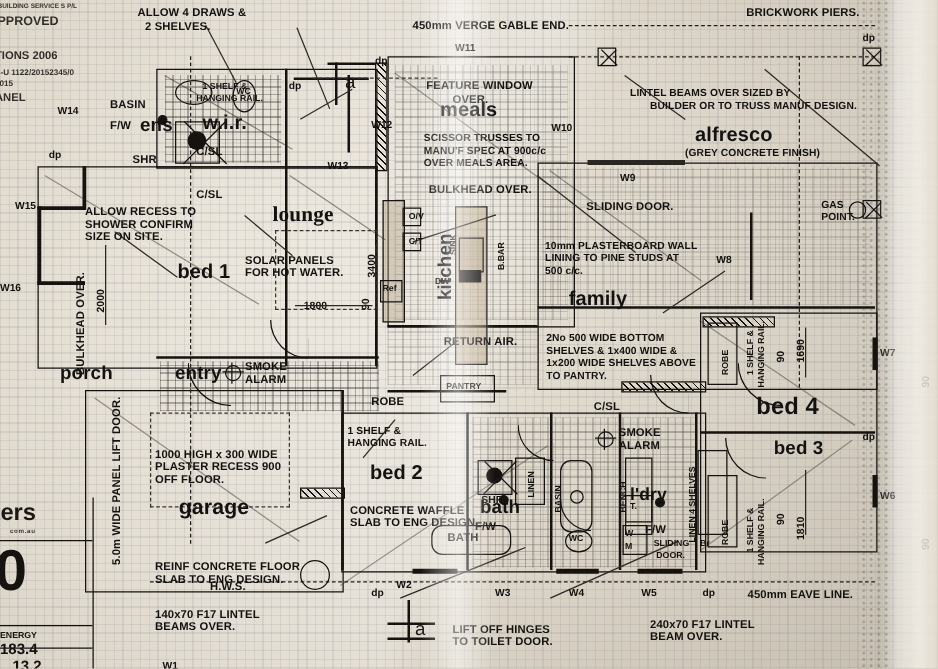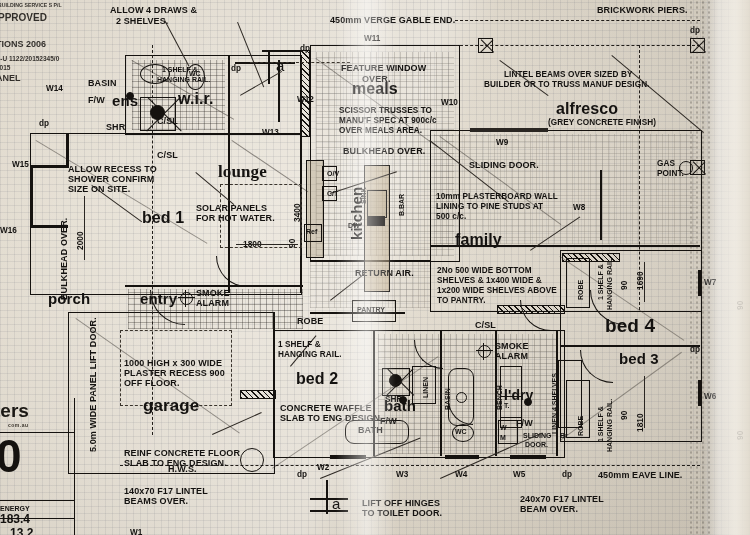--- a/index.html
+++ b/index.html
@@ -221,21 +221,21 @@
 
   <div class="sectline" style="left:262px;top:50px;width:38px;height:2px;"></div>
   <div class="sectline" style="left:268px;top:50px;width:2px;height:34px;"></div>
   <div class="sect t" style="left:276px;top:58px;">a</div>
   <div class="sectline" style="left:310px;top:498px;width:38px;height:2px;"></div>
   <div class="sectline" style="left:310px;top:510px;width:38px;height:2px;"></div>
   <div class="sectline" style="left:326px;top:480px;width:2px;height:34px;"></div>
   <div class="sect t" style="left:332px;top:496px;">a</div>
 
   <div class="t room-name" style="left:112px;top:93px;">ens</div>
-  <div class="t room-name" style="left:162px;top:90px;font-size:16px;margin-left:16px;">w.i.r.</div>
+  <div class="t room-name" style="left:162px;top:90px;font-size:16px;">w.i.r.</div>
   <div class="t room-name" style="left:352px;top:80px;font-size:16px;">meals</div>
   <div class="t room-name" style="left:556px;top:100px;font-size:16px;">alfresco</div>
   <div class="t room-name" style="left:218px;top:162px;font-size:17px;font-family:Liberation Serif, serif;">lounge</div>
   <div class="t room-name rot90" style="left:349px;top:240px;font-size:15px;">kitchen</div>
   <div class="t room-name" style="left:455px;top:231px;font-size:16px;">family</div>
   <div class="t room-name" style="left:106px;top:209px;font-size:16px;margin-left:36px;">bed 1</div>
   <div class="t room-name" style="left:296px;top:370px;font-size:16px;">bed 2</div>
   <div class="t room-name" style="left:619px;top:351px;font-size:15px;">bed 3</div>
   <div class="t room-name" style="left:605px;top:315px;font-size:19px;">bed 4</div>
   <div class="t room-name" style="left:48px;top:291px;font-size:15px;">porch</div>
@@ -246,21 +246,21 @@
 
   <div class="t note big" style="left:110px;top:5px;">ALLOW 4 DRAWS &amp;</div>
   <div class="t note big" style="left:116px;top:16px;">2 SHELVES.</div>
   <div class="t note big" style="left:330px;top:15px;">450mm VERGE GABLE END.</div>
   <div class="t note big" style="left:597px;top:5px;">BRICKWORK PIERS.</div>
   <div class="t tiny" style="left:162px;top:66px;">1 SHELF &amp;</div>
   <div class="t tiny" style="left:157px;top:76px;">HANGING RAIL.</div>
   <div class="t note big" style="left:341px;top:63px;">FEATURE WINDOW</div>
   <div class="t note big" style="left:362px;top:74px;">OVER.</div>
   <div class="t note" style="left:504px;top:70px;">LINTEL BEAMS OVER SIZED BY</div>
-  <div class="t note" style="left:484px;top:80px;text-align:center;">BUILDER OR TO TRUSS MANUF DESIGN.</div>
+  <div class="t note" style="left:520px;top:80px;text-align:center;">BUILDER OR TO TRUSS MANUF DESIGN.</div>
   <div class="t note" style="left:548px;top:118px;">(GREY CONCRETE FINISH)</div>
   <div class="t note" style="left:339px;top:106px;">SCISSOR TRUSSES TO</div>
   <div class="t note" style="left:339px;top:116px;">MANU'F SPEC AT 900c/c</div>
   <div class="t note" style="left:339px;top:126px;">OVER MEALS AREA.</div>
   <div class="t note big" style="left:343px;top:146px;">BULKHEAD OVER.</div>
   <div class="t note big" style="left:469px;top:160px;">SLIDING DOOR.</div>
   <div class="t note big" style="left:68px;top:164px;">ALLOW RECESS TO</div>
   <div class="t note big" style="left:68px;top:174px;">SHOWER CONFIRM</div>
   <div class="t note big" style="left:68px;top:184px;">SIZE ON SITE.</div>
   <div class="t note big" style="left:196px;top:203px;">SOLAR PANELS</div>

